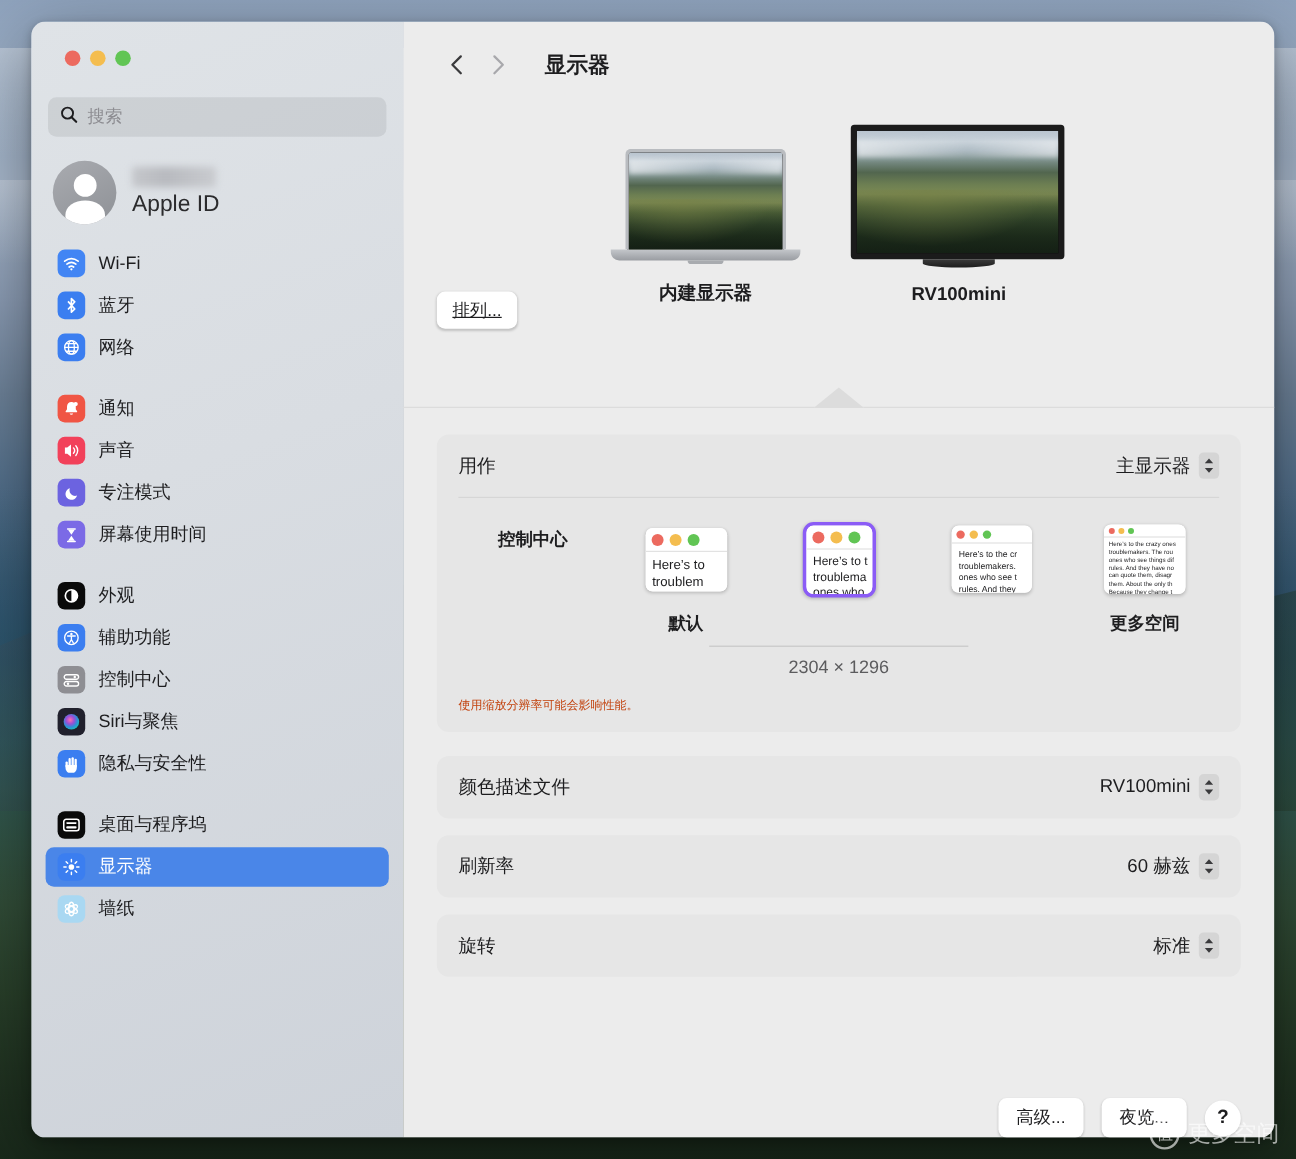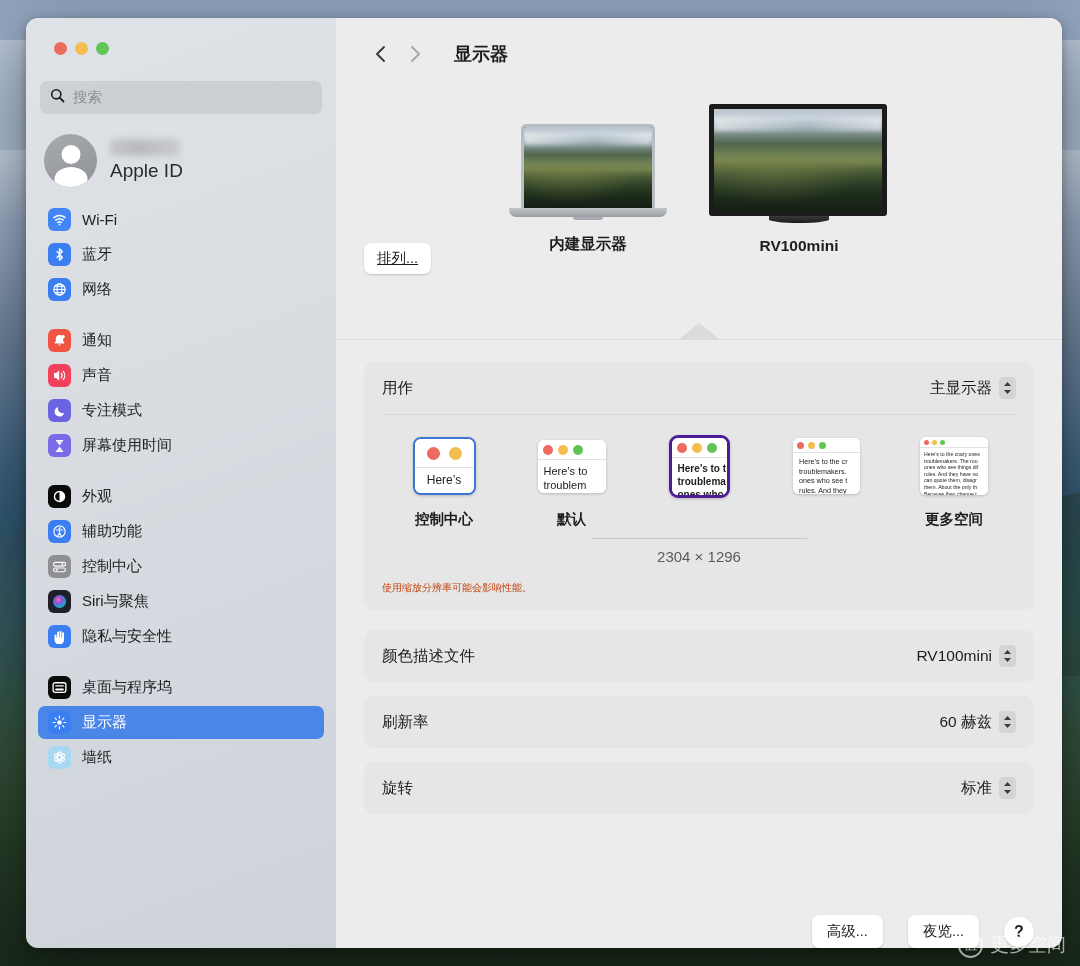--- a/index.html
+++ b/index.html
@@ -216,32 +216,32 @@
   .thumb {
     background: #fff; border-radius: 6px; overflow: hidden;
     box-shadow: 0 1px 3px rgba(0,0,0,.2);
   }
   .thumb .tbar { display: flex; gap: 4px; align-items: center; padding: 5px 6px 4px 6px; background:#fff; }
   .thumb .dot { width: 9px; height: 9px; border-radius: 50%; }
   .thumb .dot.r { background:#ec6a5f; } .thumb .dot.y { background:#f4bd4f; } .thumb .dot.g { background:#61c554; }
   .thumb .tbody { border-top: 1px solid #e2e2e2; padding: 4px 6px 5px 6px; overflow: hidden; background:#fff; }
   .thumb .tbody p { color:#1d1d1f; margin:0; }
   .thumb.sel-blue { border: 2.5px solid #3b76d6; border-radius: 8px; }
-  .thumb.sel-gray { border: 3px solid #4c1d95; border-radius: 9px; font-weight: bold; }
+  .thumb.sel-gray { border: 3px solid #8b5cf6; border-radius: 9px; }
   .res-label { font-size: 14.5px; font-weight: bold; color: #1d1d1f; margin-top: 9px; height: 18px; }
   .res-selected-line { margin-top: 10px; }
   .sel-rule { height: 1px; background: #c8c8c8; margin: 0 6px; }
   .sel-text { text-align: center; font-size: 15px; color: #5c5c5e; margin-top: 9px; }
   .note { font-size: 10px; color: #c2410c; padding: 16px 18px 15px 18px; }
 
   .stack-card { background:#e6e6e6; border-radius: 10px; margin-bottom: 14px; }
 
   .footer {
     display: flex; align-items: center; justify-content: flex-end;
-    gap: 25px; padding: 20px 28px 0 28px;
+    gap: 15px; padding: 20px 28px 0 28px;
   }
   .btn {
     background:#fff; border:none; border-radius: 7px;
     padding: 7px 15px; font-size: 14.5px; color:#1d1d1f;
     font-family: inherit; box-shadow: 0 1px 2px rgba(0,0,0,.18);
   }
   .btn.round {
     width: 30px; height: 30px; border-radius: 50%; padding: 0;
     display:flex; align-items:center; justify-content:center; font-size: 16px; font-weight: bold;
   }
@@ -537,31 +537,20 @@
             </span>
           </span>
         </div>
 
         <div class="divider"></div>
 
         <div class="res-area">
           <div class="res-list">
 
             <div class="res-opt">
-              <div class="thumb-wrap">
-                <div class="thumb sel-blue" style="width:63px">
-                  <div class="tbar" style="justify-content:center;gap:9px;padding:8px 6px 7px">
-                    <span class="dot r" style="width:13px;height:13px"></span>
-                    <span class="dot y" style="width:13px;height:13px"></span>
-                  </div>
-                  <div class="tbody" style="height:26px;display:flex;align-items:center;justify-content:center">
-                    <p style="font-size:12px;white-space:nowrap">Here’s</p>
-                  </div>
-                </div>
-              </div>
               <div class="res-label">控制中心</div>
             </div>
 
             <div class="res-opt">
               <div class="thumb-wrap">
                 <div class="thumb" style="width:68px">
                   <div class="tbar" style="gap:5px;padding:5px 5px 4px">
                     <span class="dot r" style="width:10px;height:10px"></span>
                     <span class="dot y" style="width:10px;height:10px"></span>
                     <span class="dot g" style="width:10px;height:10px"></span>

